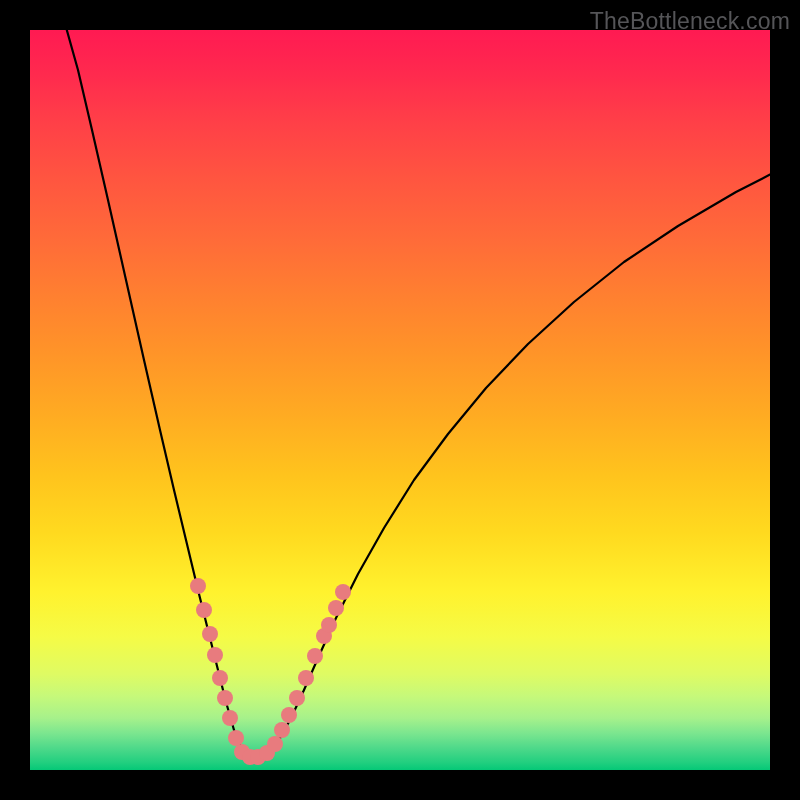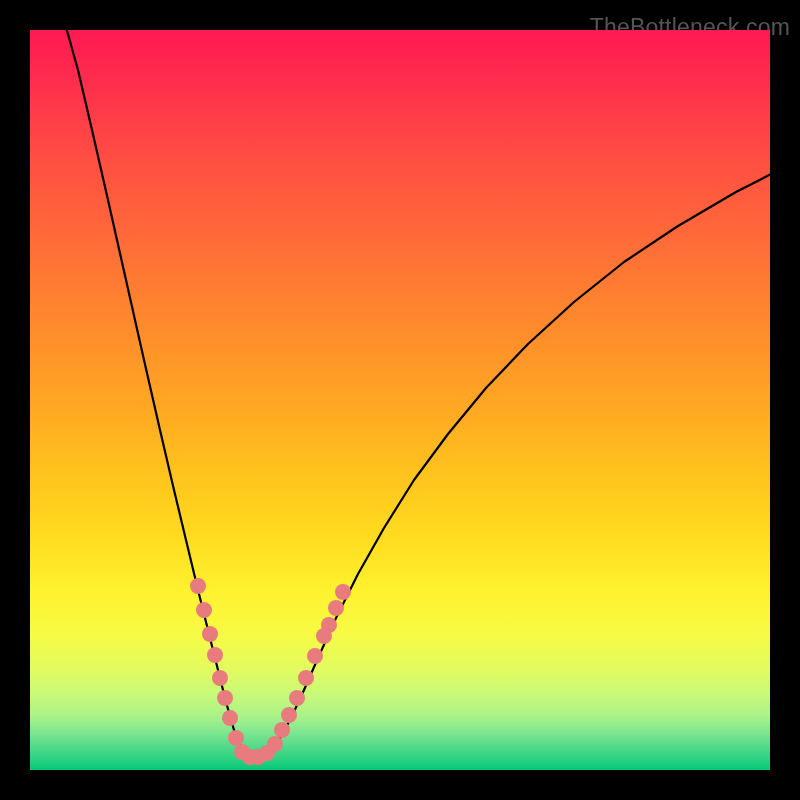--- a/index.html
+++ b/index.html
@@ -52,21 +52,21 @@
       #05c877 100%
     );
   }
   svg.overlay {
     position: absolute;
     left: 0; top: 0;
     width: 100%; height: 100%;
   }
   .watermark {
     position: absolute;
-    top: 14px;
+    top: 8px;
     right: 10px;
     color: #555558;
     font-size: 23px;
     font-weight: 500;
     letter-spacing: 0.2px;
     user-select: none;
   }
 </style>
 </head>
 <body>

